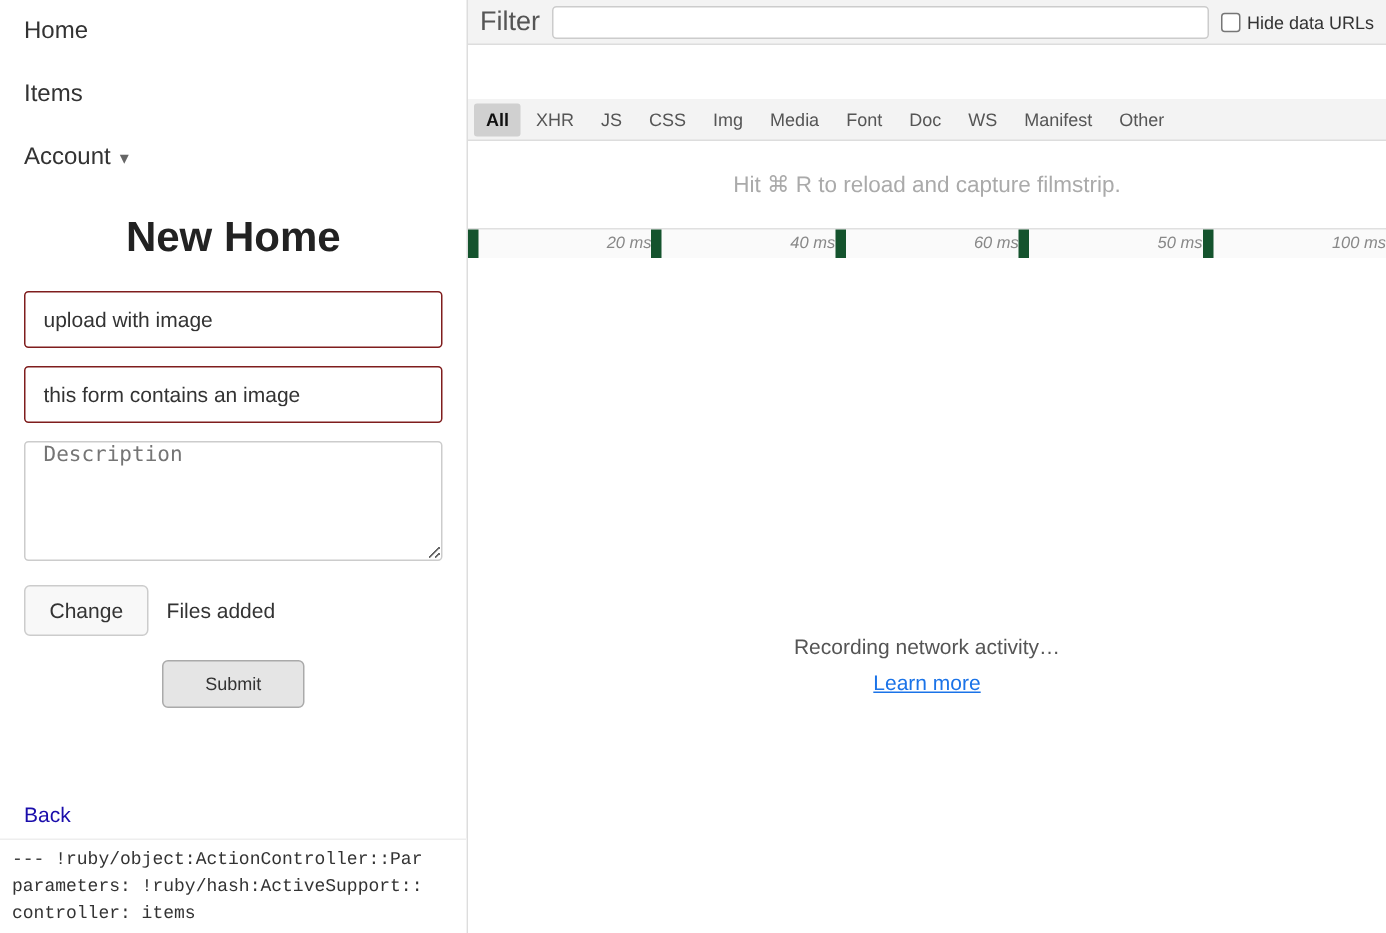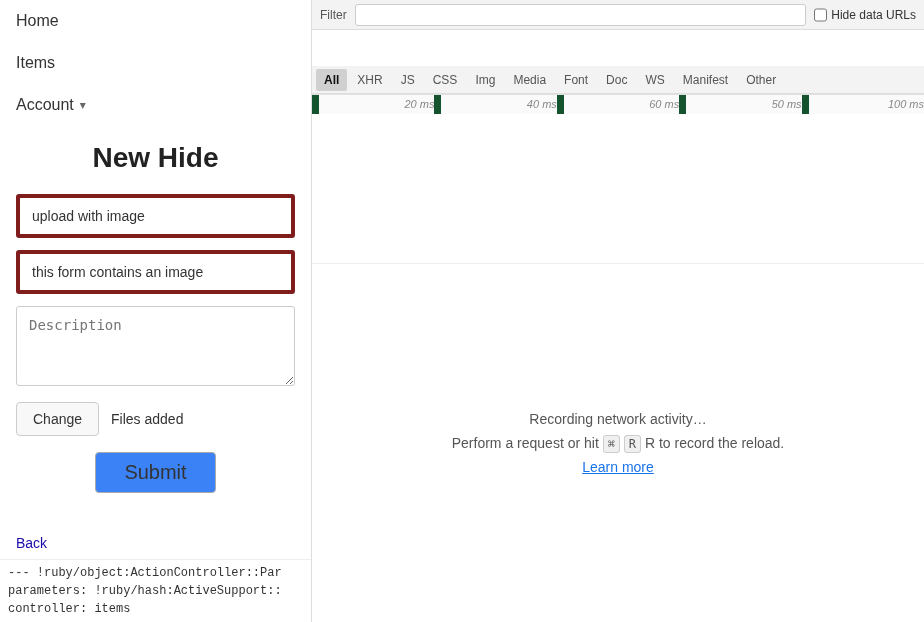--- a/index.html
+++ b/index.html
@@ -55,33 +55,33 @@
       font-weight: bold;
       text-align: center;
       margin-bottom: 20px;
       color: #222;
     }
 
     .form-input {
       display: block;
       width: 100%;
       padding: 10px 12px;
-      border: 4px solid #7f1d1d;
+      border: 1px solid #7f1d1d;
       border-radius: 3px;
       font-size: 14px;
       margin-bottom: 12px;
       color: #333;
       background: #fff;
       outline: none;
     }
 
     .form-textarea {
       display: block;
       width: 100%;
-      padding: 10px 12px;
+      padding: 0 12px;
       border: 1px solid #ccc;
       border-radius: 3px;
       font-size: 14px;
       margin-bottom: 16px;
       color: #333;
       background: #fff;
       height: 80px;
       resize: vertical;
       outline: none;
     }
@@ -111,22 +111,22 @@
     .submit-row {
       display: flex;
       justify-content: center;
       margin-bottom: 16px;
     }
 
     .btn-submit {
       padding: 8px 28px;
       border: 1px solid #aaa;
       border-radius: 4px;
-      background: #3b82f6;
-      font-size: 20px;
+      background: #e5e5e5;
+      font-size: 12px;
       cursor: pointer;
       color: #333;
     }
 
     .back-link {
       color: #1a0dab;
       font-size: 14px;
       cursor: pointer;
       padding: 0 16px;
       display: block;
@@ -157,21 +157,21 @@
       display: flex;
       align-items: center;
       padding: 4px 8px;
       border-bottom: 1px solid #ddd;
       gap: 8px;
       background: #f3f3f3;
       height: 30px;
     }
 
     .filter-label {
-      font-size: 12px;
+      font-size: 18px;
       color: #555;
       text-align: center;
     }
 
     .filter-input {
       flex: 1;
       padding: 2px 6px;
       border: 1px solid #ccc;
       border-radius: 3px;
       font-size: 12px;
@@ -294,21 +294,21 @@
   <div class="nav-section">
     <a class="nav-link">Home</a>
     <a class="nav-link">Items</a>
     <div class="nav-account">
       <span>Account</span>
       <span class="caret">▾</span>
     </div>
   </div>
 
   <div class="form-area">
-    <div class="form-title">New Hide</div>
+    <div class="form-title">New Home</div>
 
     <input class="form-input" type="text" value="upload with image" style="">
 
     <input class="form-input" type="text" value="this form contains an image" style="">
 
     <textarea class="form-textarea" placeholder="Description" style=""></textarea>
 
     <div class="file-row">
       <button class="btn-change">Change</button>
       <span class="files-added-label">Files added</span>
@@ -346,33 +346,28 @@
     <button class="tab-btn">Img</button>
     <button class="tab-btn">Media</button>
     <button class="tab-btn">Font</button>
     <button class="tab-btn">Doc</button>
     <button class="tab-btn">WS</button>
     <button class="tab-btn">Manifest</button>
     <button class="tab-btn">Other</button>
   </div>
 
   <div class="timeline-area">
+    <div class="filmstrip-msg">Hit ⌘ R to reload and capture filmstrip.</div>
     <div class="timeline-ruler">
       <div class="ruler-mark">20 ms</div>
       <div class="ruler-mark">40 ms</div>
       <div class="ruler-mark">60 ms</div>
       <div class="ruler-mark">50 ms</div>
       <div class="ruler-mark">100 ms</div>
     </div>
     <div class="timeline-bars"></div>
   </div>
 
   <div class="network-status-area">
     <div class="recording-text">Recording network activity…</div>
-    <div class="perform-text">
-      <span>Perform a request or hit</span>
-      <span class="cmd-key">⌘</span>
-      <span class="cmd-key">R</span>
-      <span>R to record the reload.</span>
-    </div>
     <a class="learn-more-link">Learn more</a>
   </div>
 </div>
 
 </body></html>

